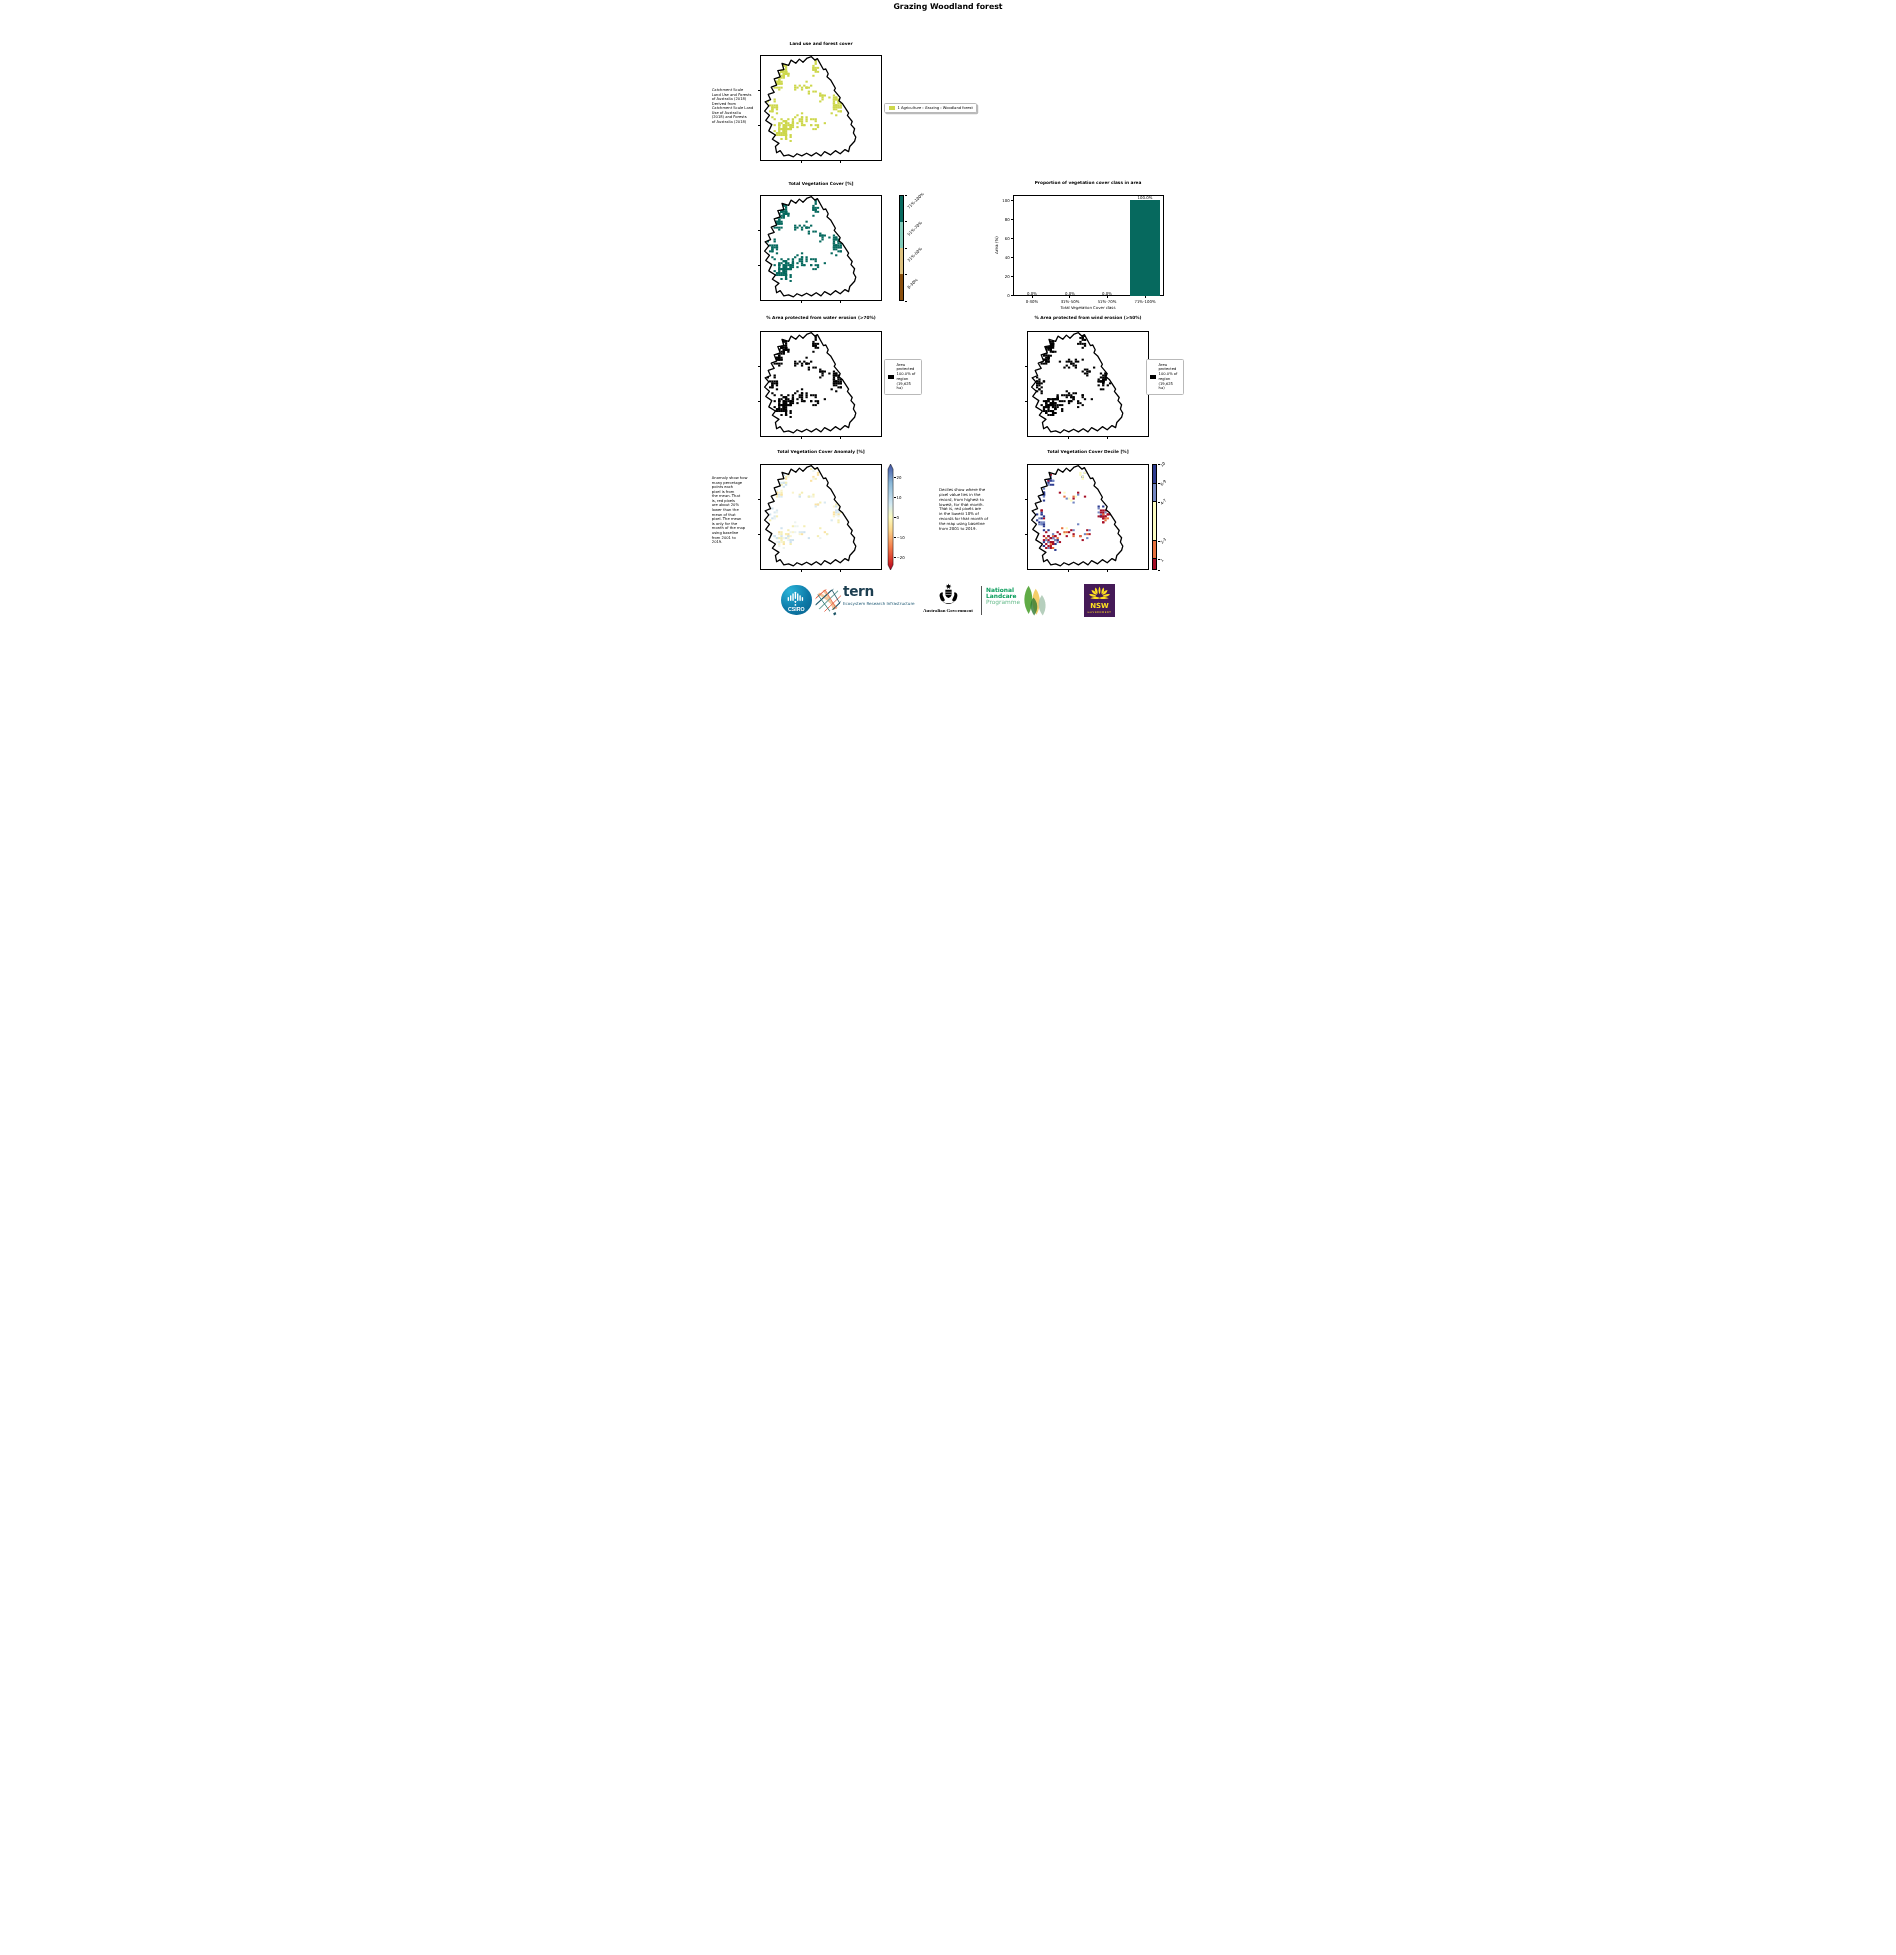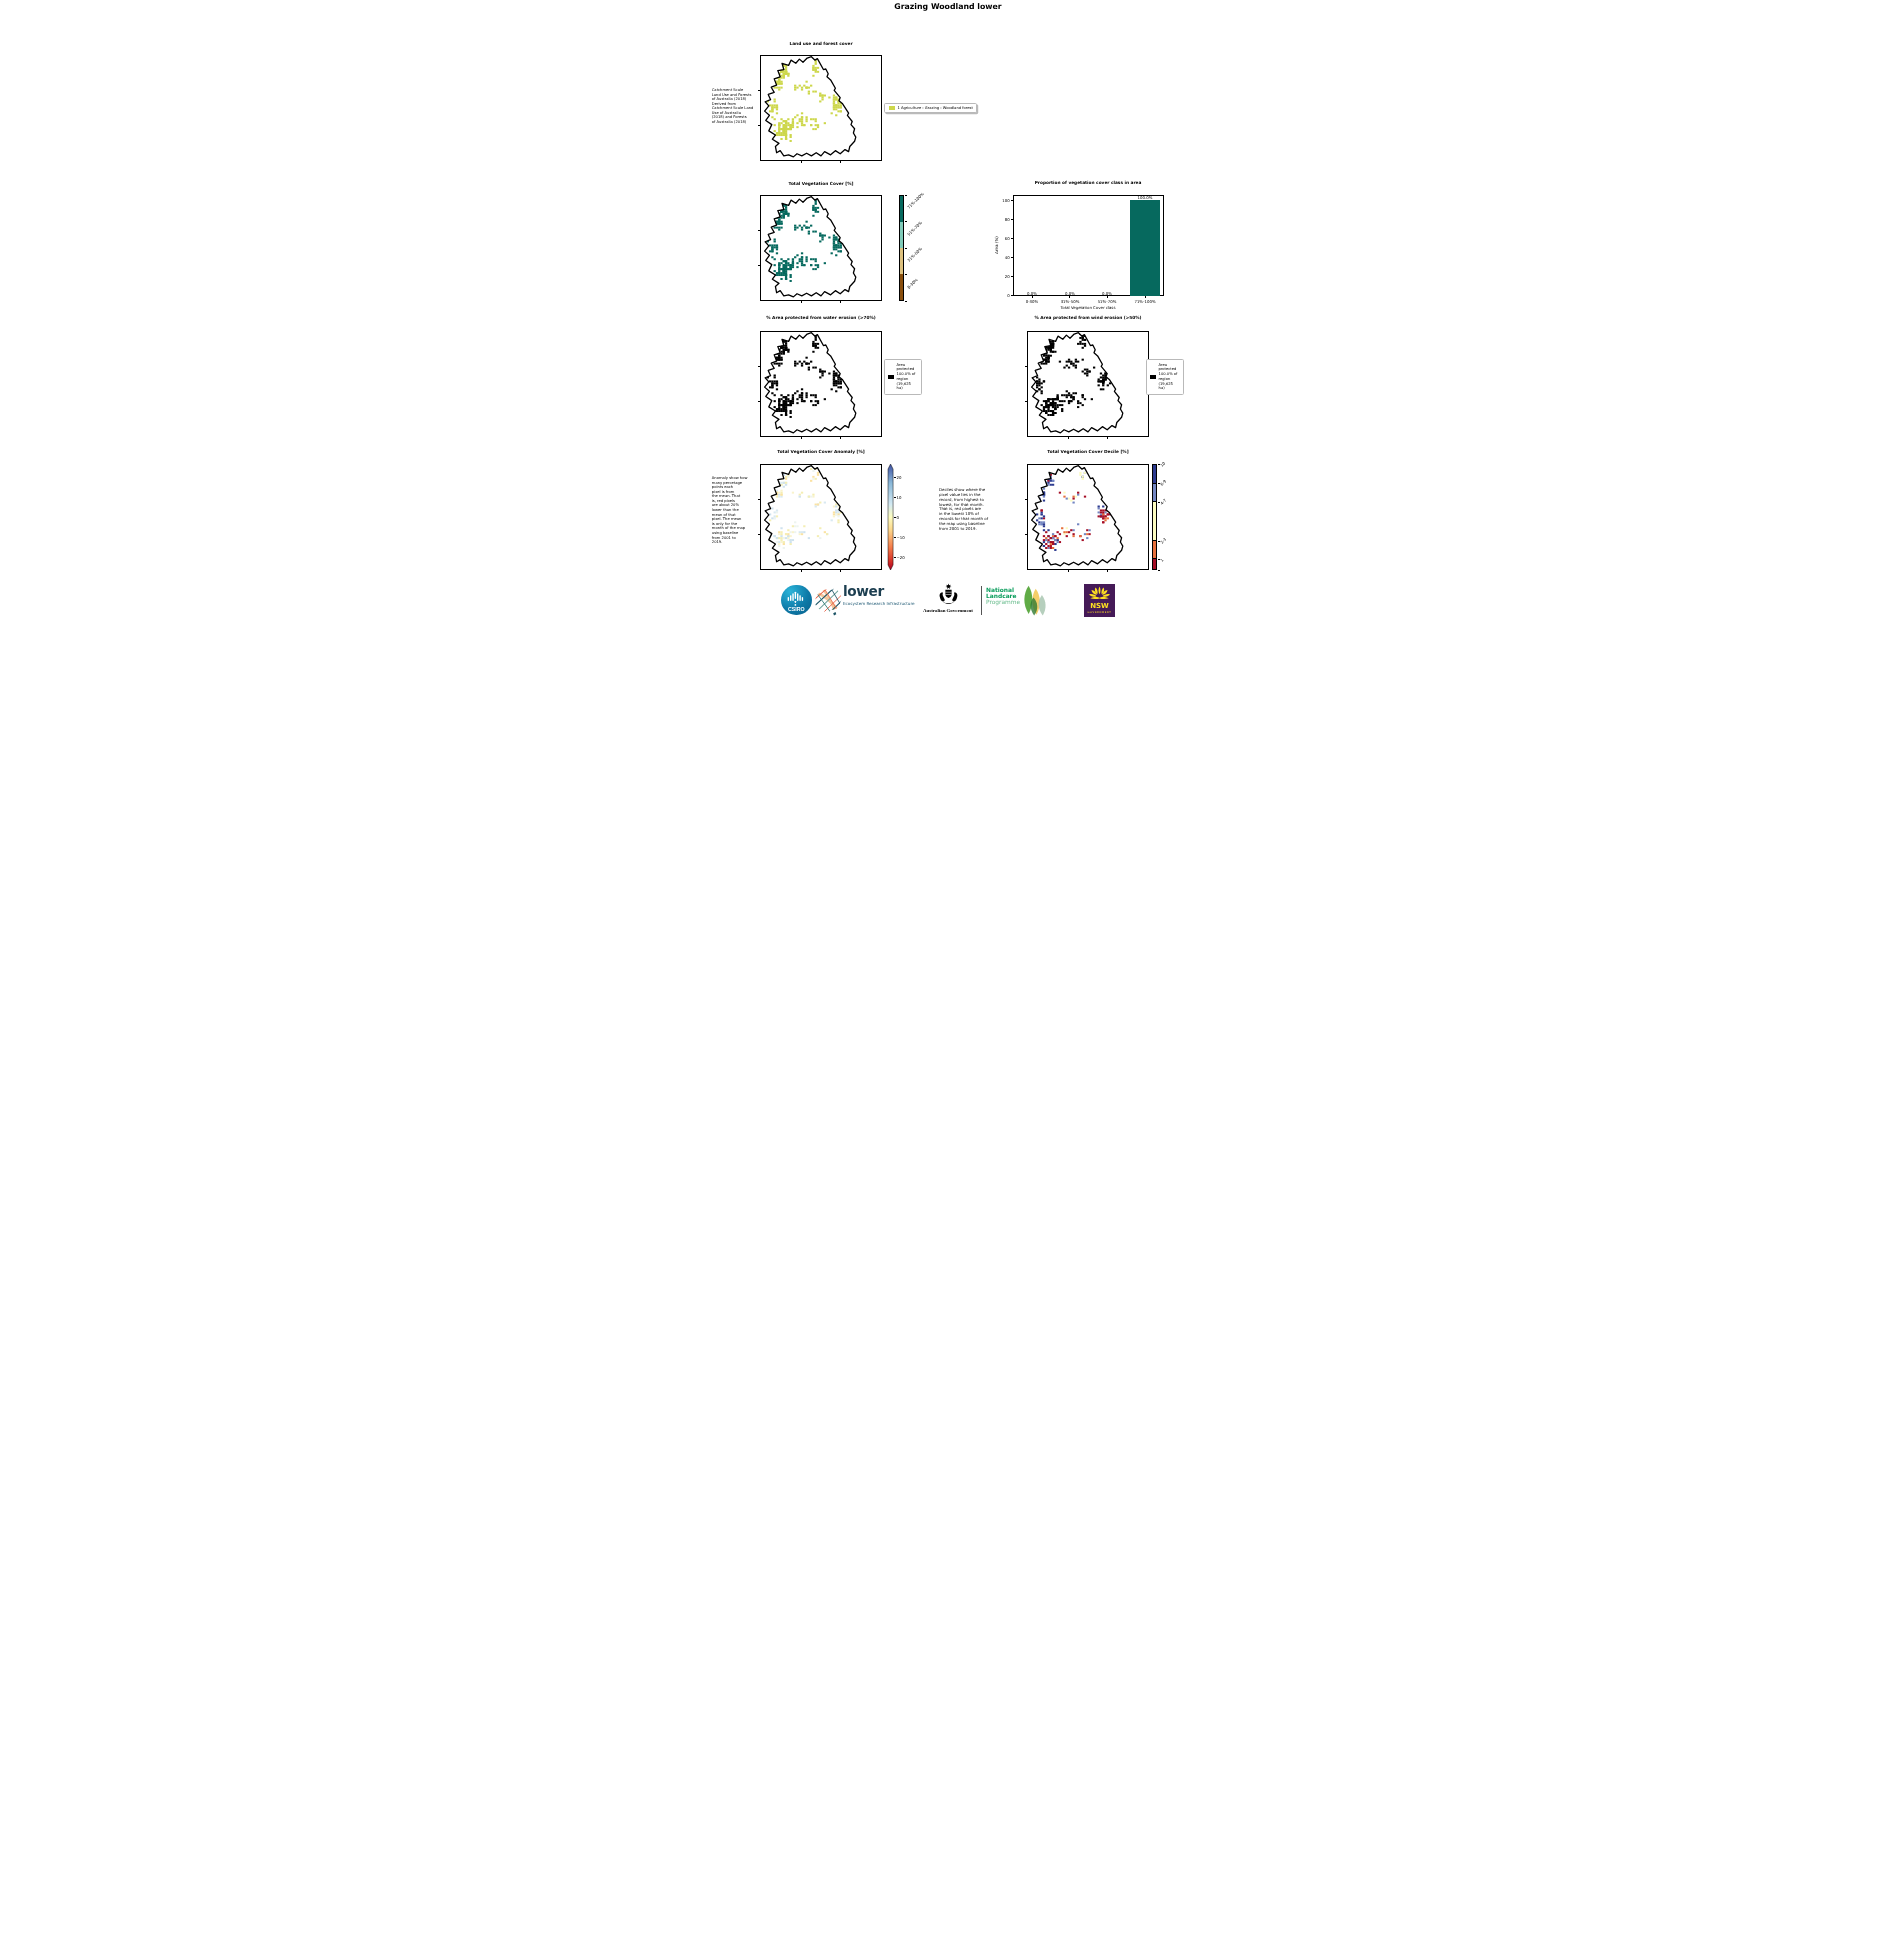--- a/index.html
+++ b/index.html
@@ -19,21 +19,21 @@
   .cbar{position:absolute;}
   #chart{position:absolute;left:276px;top:178px;width:190px;height:137px;}
   #footer{position:absolute;left:0;top:582px;width:474px;height:36px;}
   .flogo{position:absolute;}
 </style>
 </head>
 <body>
 
 <div id="page">
 
-  <h1 id="page-title">Grazing Woodland lower</h1>
+  <h1 id="page-title">Grazing Woodland forest</h1>
 
   <div class="panel-title" style="left:110px;top:41px;">Land use and forest cover</div>
   <div class="side-note" style="left:0.8px;top:88px;width:48px;"> Catchment Scale
 Land Use and Forests
 of Australia (2018)
 Derived from
 Catchment Scale Land
 Use of Australia
 (2018) and Forests
 of Australia (2018)</div>
@@ -1839,21 +1839,21 @@
           <line x1="24" y1="74" x2="2" y2="50" stroke="#e8654a" stroke-width="2"></line>
           <line x1="52" y1="70" x2="14" y2="18" stroke="#2a7a74" stroke-width="2.2"></line>
           <line x1="66" y1="60" x2="34" y2="6" stroke="#e8654a" stroke-width="2"></line>
           <line x1="76" y1="48" x2="50" y2="4" stroke="#1d5566" stroke-width="2.2"></line>
         </g>
         <path d="M57,70 l6,-3 l2,6 l-6,3 Z" fill="#1d5566"></path>
       </svg>
     </div>
 
     <div class="flogo" style="left:132px;top:2.3px;">
-      <div style="font-size:13.7px;font-weight:bold;letter-spacing:-0.4px;color:#1c3e50;line-height:1.05;">lower</div>
+      <div style="font-size:13.7px;font-weight:bold;letter-spacing:-0.4px;color:#1c3e50;line-height:1.05;">tern</div>
       <div style="font-size:4.1px;color:#1d5873;margin-top:2.3px;">Ecosystem Research Infrastructure</div>
     </div>
 
     <div class="flogo" style="left:209px;top:0.8px;width:56px;text-align:center;">
       <svg width="25" height="23" viewBox="0 0 64 58">
         <g fill="#000">
           <path d="M32,1 l1.6,4.4 4.6,-1.4 -2.8,3.8 4.4,2.2 -4.9,0.5 1,4.5 -3.9,-3 -3.9,3 1,-4.5 -4.9,-0.5 4.4,-2.2 -2.8,-3.8 4.6,1.4 Z"></path>
           <path d="M24,17 h16 v12 c0,6 -8,9 -8,9 c0,0 -8,-3 -8,-9 Z"></path>
           <path d="M10,36 C7,27 13,22 18,24 C15,30 19,35 21,39 C24,43 22,46 18,47 C14,46 11,42 10,36 Z"></path>
           <path d="M54,36 C57,27 51,22 46,24 C49,30 45,35 43,39 C40,43 42,46 46,47 C50,46 53,42 54,36 Z"></path>

